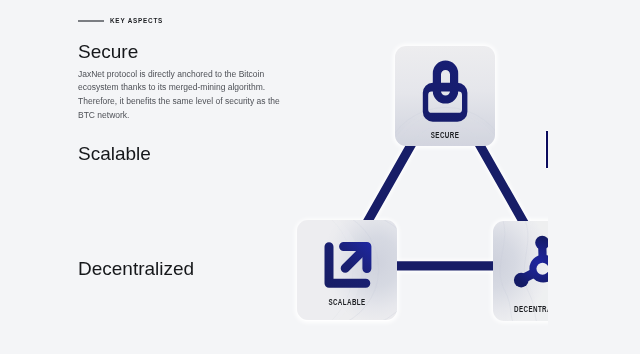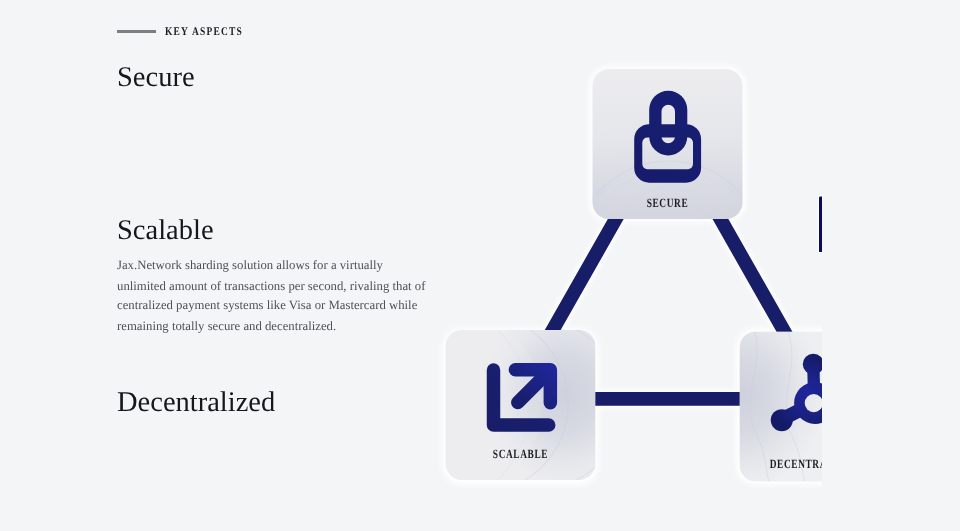--- a/index.html
+++ b/index.html
@@ -4,21 +4,21 @@
 <title>Key Aspects</title>
 <style>
   * { box-sizing: border-box; margin: 0; padding: 0; }
   html, body {
     width: 640px; height: 354px;
     background: #f4f5f7;
     font-family: "Liberation Sans", sans-serif;
     overflow: hidden;
     
   }
-  .page { position: relative; width: 548px; height: 354px; overflow: hidden; font-family: Liberation Serif, serif; }
+  .page { position: relative; width: 548px; height: 354px; overflow: hidden; }
 
   
   .left { position: absolute; left: 78px; top: 0; width: 205px; }
 
   .eyebrow { position: absolute; left: 0; top: 14.6px; display: flex; align-items: center; height: 12px; }
   .eyebrow-rule { width: 26px; height: 1.3px; background: #7b7e83; flex: none; margin-top: 1px; }
   .eyebrow-text {
     margin-left: 5.5px;
     font-size: 7.8px; font-weight: 700; letter-spacing: 1.0px;
     color: #1b1d21; white-space: nowrap;
@@ -103,24 +103,24 @@
 <div class="page">
 
   <div class="left">
     <div class="eyebrow">
       <span class="eyebrow-rule"></span>
       <span class="eyebrow-text">KEY ASPECTS</span>
     </div>
 
     <div class="block" id="blk0">
       <h2>Secure</h2>
+      <p>JaxNet protocol is directly anchored to the Bitcoin ecosystem thanks to its merged-mining algorithm. Therefore, it benefits the same level of security as the BTC network.</p>
     </div>
     <div class="block" id="blk1">
       <h2>Scalable</h2>
-      <p>Jax.Network sharding solution allows for a virtually unlimited amount of transactions per second, rivaling that of centralized payment systems like Visa or Mastercard while remaining totally secure and decentralized.</p>
     </div>
     <div class="block" id="blk2">
       <h2>Decentralized</h2>
     </div>
   </div>
 
   <div class="diagram">
 
     <div class="halos">
       <i style="left:395px;top:46px"></i>

